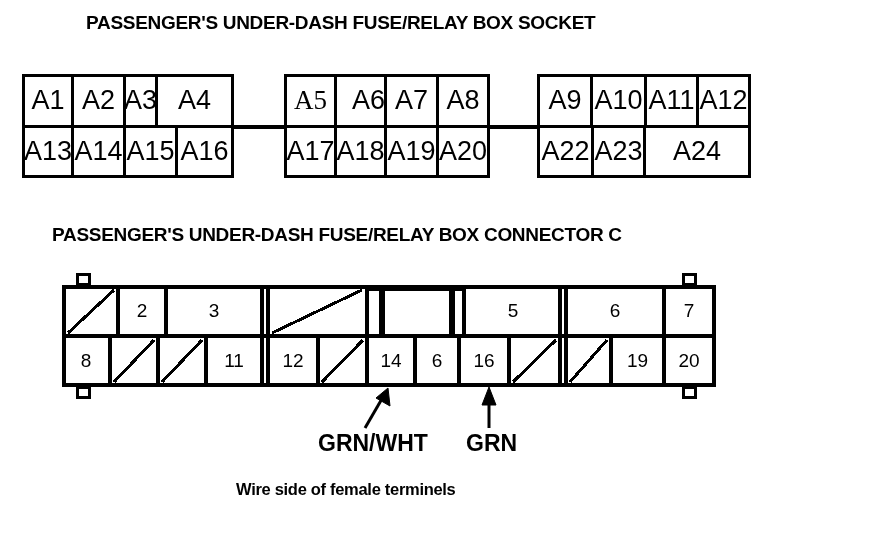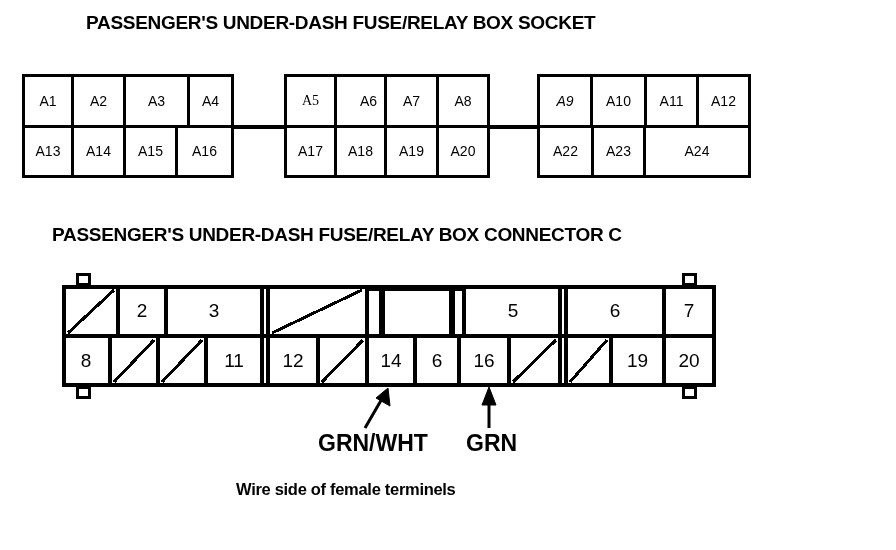--- a/index.html
+++ b/index.html
@@ -23,21 +23,21 @@
   .socket-group{
     position:absolute;top:74px;height:104px;
     border:3px solid #000;box-sizing:border-box;
     display:flex;flex-direction:column;background:#fff;
   }
   .socket-row{display:flex;flex:1 1 50%;}
   .socket-row.top{border-bottom:3px solid #000;}
   .socket-cell{
     display:flex;align-items:center;justify-content:center;
     border-right:3px solid #000;box-sizing:border-box;
-    font-size:14px;font-weight:400;font-family:"Liberation Sans", sans-serif;
+    font-size:27px;font-weight:400;font-family:"Liberation Sans", sans-serif;
   }
   .socket-cell:last-child{border-right:none;}
 
   .socket-link{
     position:absolute;height:4px;background:#000;top:125px;
   }
 
   
   .conn-box{
     position:absolute;left:62px;top:285px;width:654px;height:102px;
@@ -62,21 +62,21 @@
 
   <div>
 
     <div class="socket-link" style="left:231px;width:54px;"></div>
     <div class="socket-link" style="left:488px;width:50px;"></div>
 
     <div class="socket-group" id="sock-g0" style="left:22px;width:212px;">
       <div class="socket-row top">
         <div class="socket-cell" style="width:49px;">A1</div>
         <div class="socket-cell" style="width:52px;">A2</div>
-        <div class="socket-cell" style="width:64px;">A3</div>
+        <div class="socket-cell" style="width:32px;">A3</div>
         <div class="socket-cell" style="flex:1;">A4</div>
       </div>
       <div class="socket-row">
         <div class="socket-cell" style="width:49px;">A13</div>
         <div class="socket-cell" style="width:52px;">A14</div>
         <div class="socket-cell" style="width:52px;">A15</div>
         <div class="socket-cell" style="flex:1;">A16</div>
       </div>
     </div>
 
@@ -90,21 +90,21 @@
       <div class="socket-row">
         <div class="socket-cell" style="width:50px;">A17</div>
         <div class="socket-cell" style="width:50px;">A18</div>
         <div class="socket-cell" style="width:52px;">A19</div>
         <div class="socket-cell" style="flex:1;">A20</div>
       </div>
     </div>
 
     <div class="socket-group" id="sock-g2" style="left:537px;width:214px;">
       <div class="socket-row top">
-        <div class="socket-cell" style="width:53px;font-style:italic;">A9</div>
+        <div class="socket-cell" style="width:53px;">A9</div>
         <div class="socket-cell" style="width:54px;">A10</div>
         <div class="socket-cell" style="width:52px;">A11</div>
         <div class="socket-cell" style="flex:1;">A12</div>
       </div>
       <div class="socket-row">
         <div class="socket-cell" style="width:54px;">A22</div>
         <div class="socket-cell" style="width:52px;">A23</div>
         <div class="socket-cell" style="flex:1;">A24</div>
       </div>
     </div>

